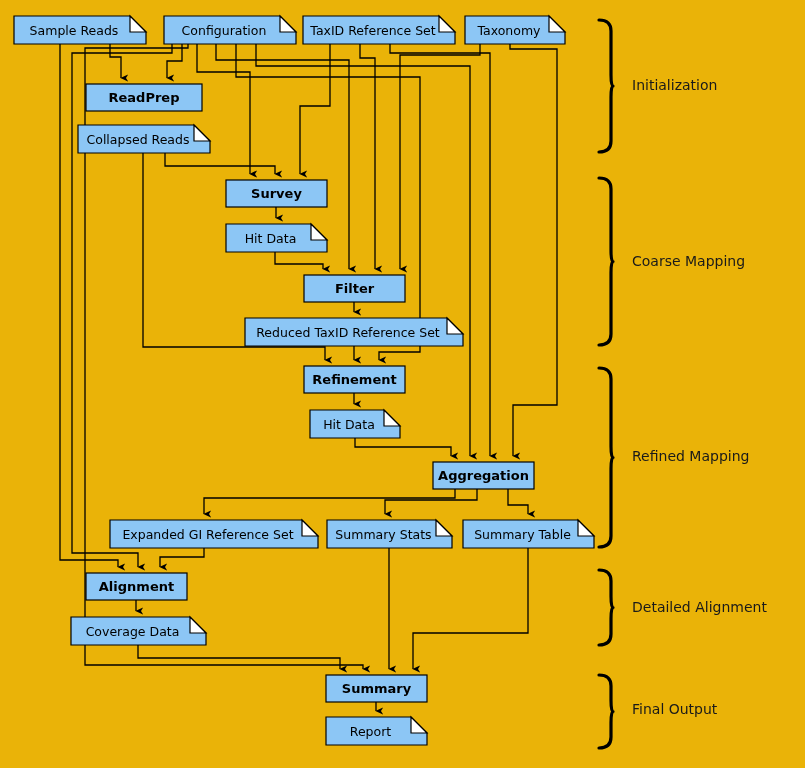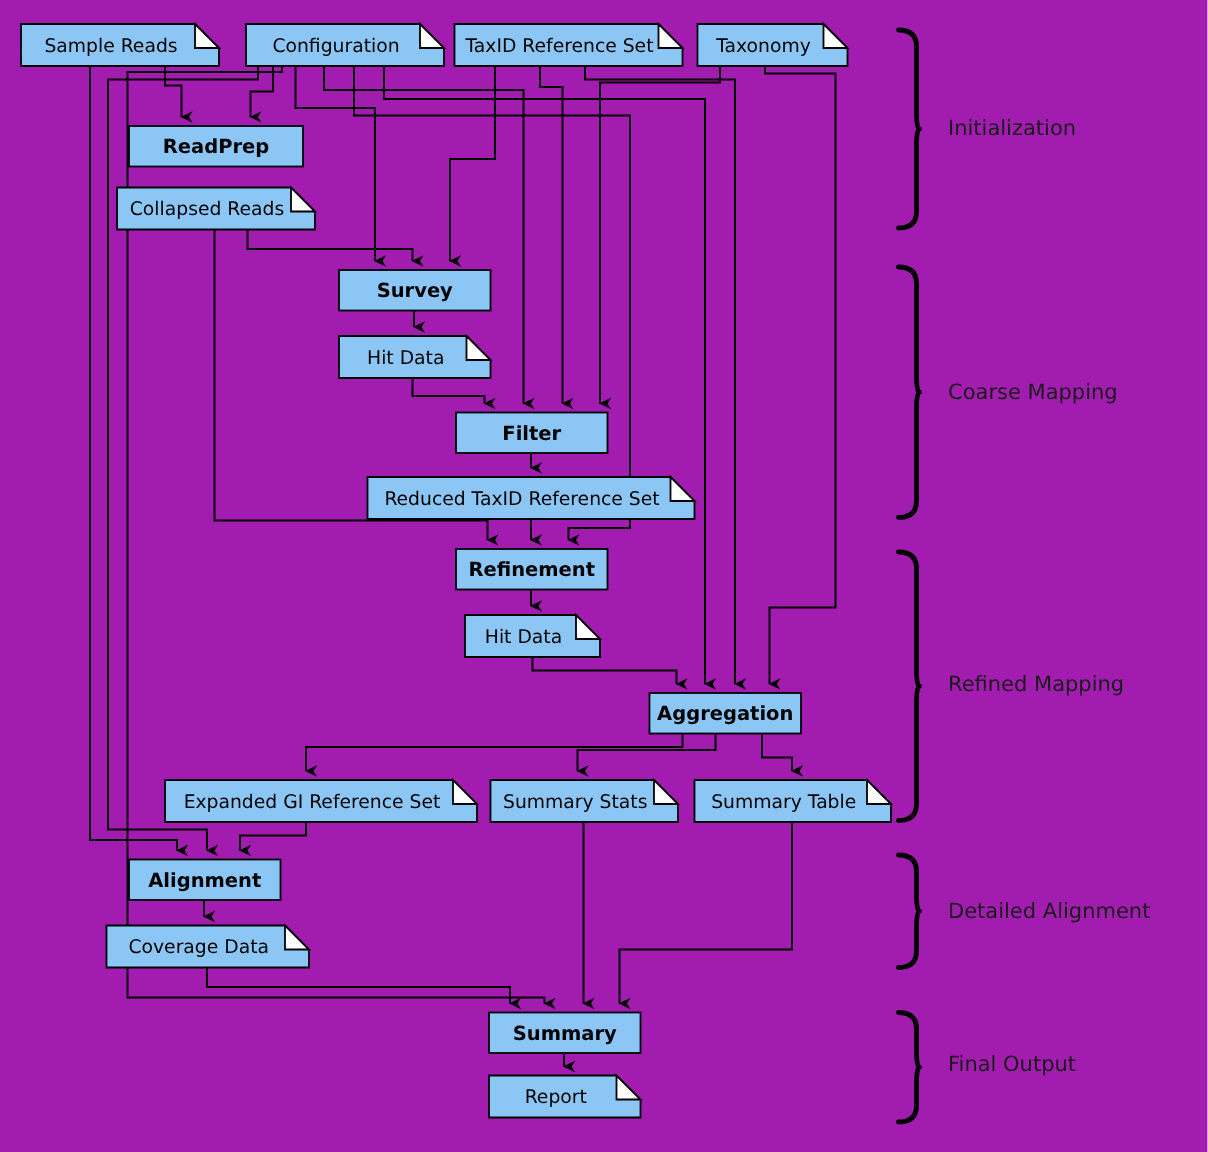--- a/index.html
+++ b/index.html
@@ -7,21 +7,21 @@
     padding: 0;
     background: #ffffff;
   }
   body {
     font-family: "DejaVu Sans", sans-serif;
   }
   #canvas {
     position: relative;
     width: 805px;
     height: 768px;
-    background: #a21caf;
+    background: #eab308;
     overflow: hidden;
   }
   #diagram-svg {
     position: absolute;
     top: 0;
     left: 0;
     width: 805px;
     height: 768px;
   }
   .node-label {

